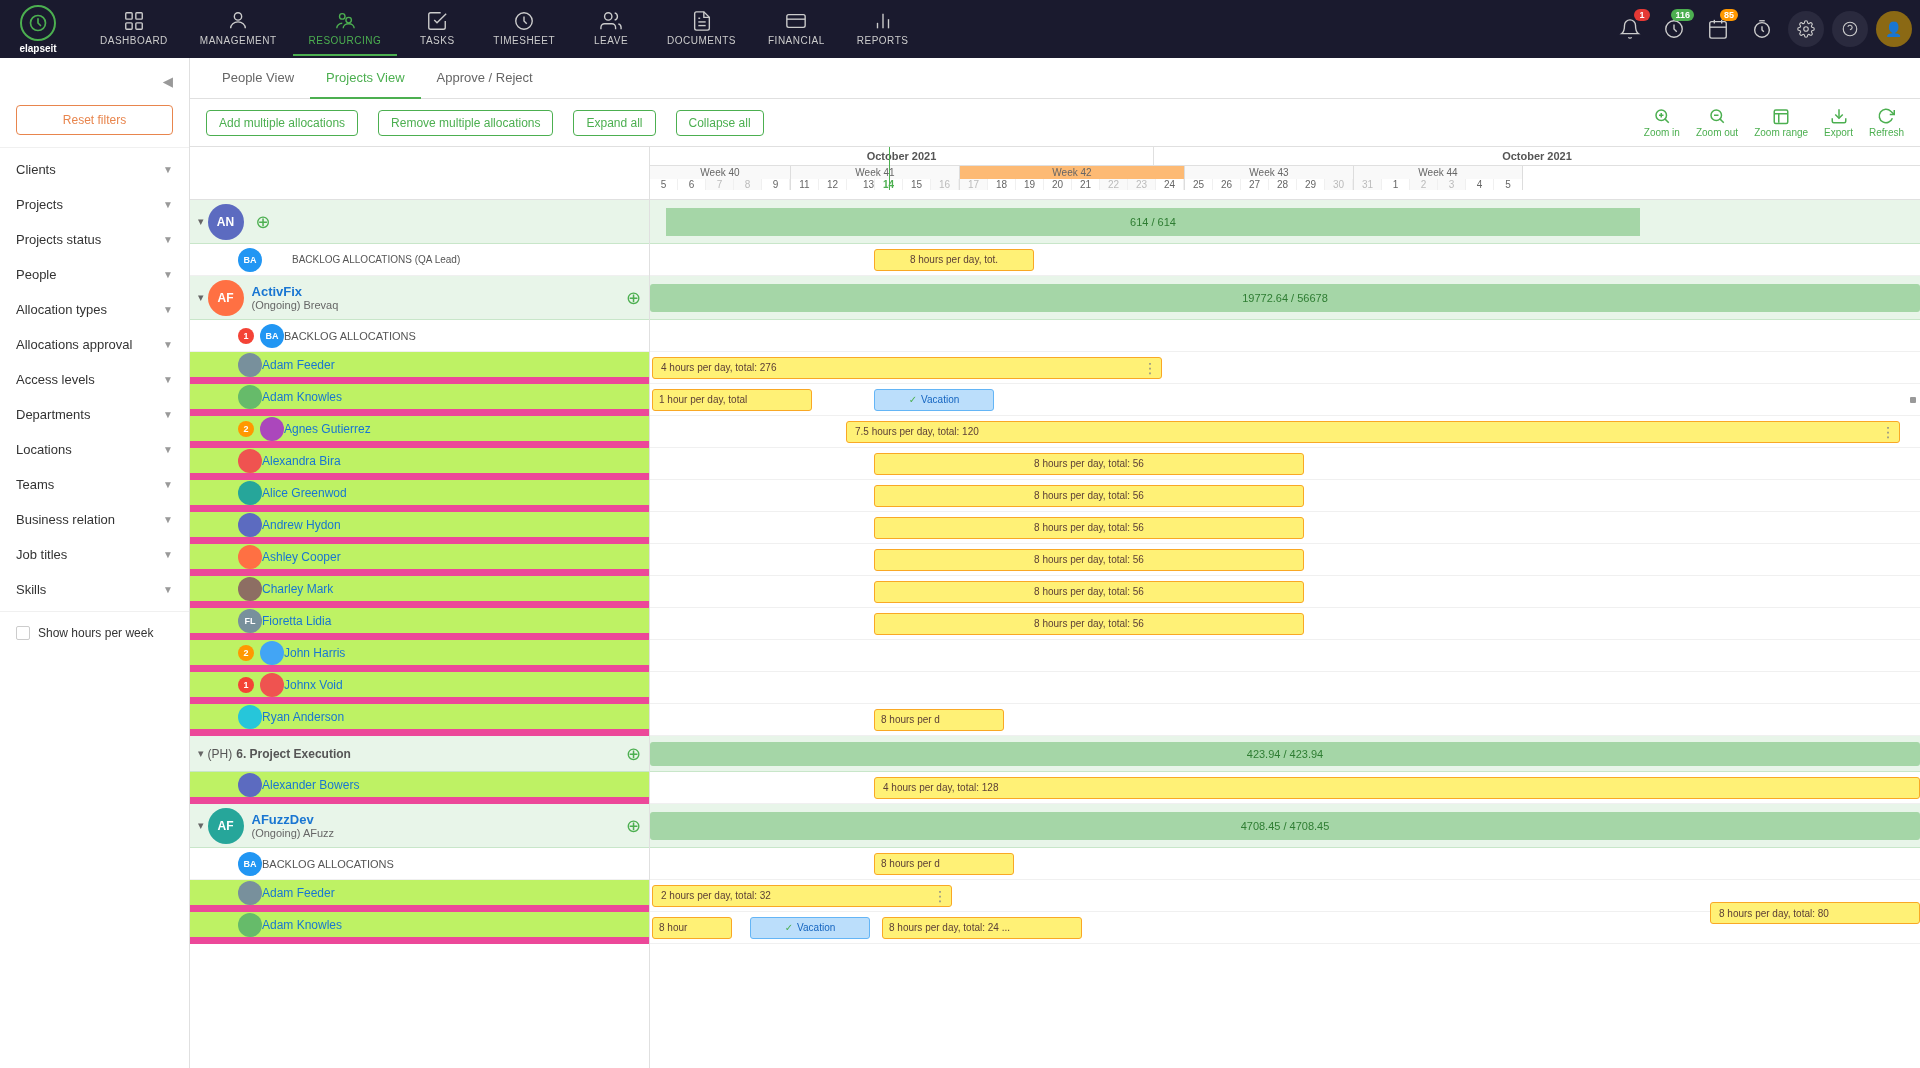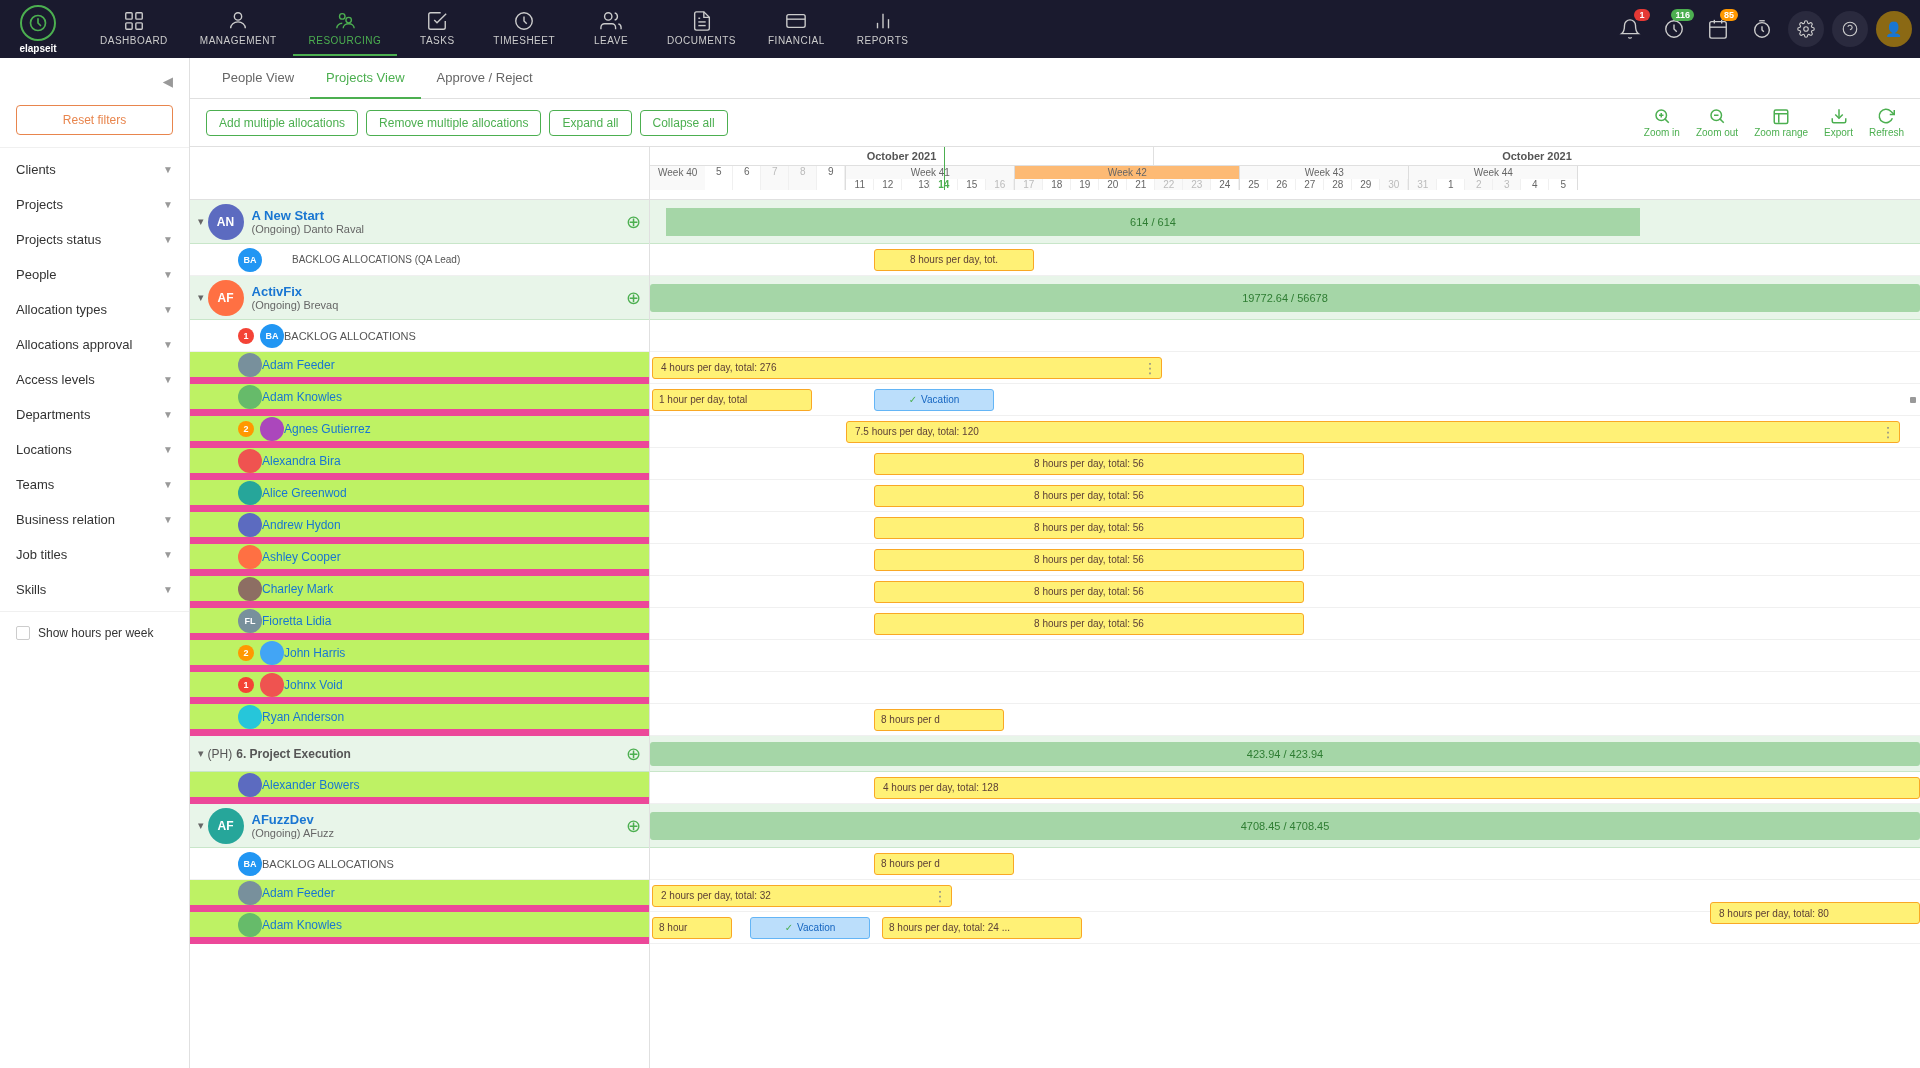--- a/index.html
+++ b/index.html
@@ -38,21 +38,21 @@
 
     
     .content { flex: 1; display: flex; flex-direction: column; overflow: hidden; background: white; }
 
     
     .tabs { display: flex; align-items: center; border-bottom: 1px solid #e0e0e0; padding: 0 16px; background: white; }
     .tab { padding: 12px 16px; cursor: pointer; font-size: 13px; color: #666; border-bottom: 2px solid transparent; margin-bottom: -1px; }
     .tab.active { color: #4CAF50; border-bottom: 2px solid #4CAF50; font-weight: 500; }
 
     
-    .toolbar { display: flex; align-items: center; padding: 8px 16px; background: white; border-bottom: 1px solid #e0e0e0; gap: 8px; justify-content: center; }
+    .toolbar { display: flex; align-items: center; padding: 8px 16px; background: white; border-bottom: 1px solid #e0e0e0; gap: 20px; justify-content: center; }
     .btn-outline { border: 1px solid #4CAF50; color: #4CAF50; background: white; padding: 5px 12px; border-radius: 4px; cursor: pointer; font-size: 12px; font-weight: 500; }
     .toolbar-right { margin-left: auto; display: flex; align-items: center; gap: 16px; }
     .toolbar-action { display: flex; flex-direction: column; align-items: center; color: #4CAF50; cursor: pointer; font-size: 10px; gap: 2px; }
     .toolbar-action svg { width: 18px; height: 18px; }
 
     
     .gantt-container { flex: 1; overflow: hidden; display: flex; flex-direction: column; }
 
     
     .project-row { display: flex; align-items: center; height: 44px; background: #e8f5e9; border-bottom: 1px solid #c8e6c9; padding: 0 8px; }
@@ -358,21 +358,21 @@
 
         <div style="flex:1; overflow:hidden;">
 
           <div style="display:flex; border-bottom:1px solid #e0e0e0;">
             <div style="width:504px; text-align:center; font-size:11px; color:#555; padding:3px 0; border-right:1px solid #e0e0e0; font-weight:600;">October 2021</div>
             <div style="flex:1; text-align:center; font-size:11px; color:#555; padding:3px 0; font-weight:600;">October 2021</div>
           </div>
 
           <div style="display:flex;">
 
-            <div style="display:flex; flex-direction:row; border-right:1px solid #ddd;">
+            <div style="display:flex; flex-direction:column; border-right:1px solid #ddd;">
               <div style="font-size:10px; color:#666; text-align:center; padding:1px 8px; background:#f9f9f9;">Week 40</div>
               <div style="display:flex;">
                 <div style="width:28px; text-align:center; font-size:10px; color:#666; border-right:1px solid #f0f0f0;">5</div>
                 <div style="width:28px; text-align:center; font-size:10px; color:#666; border-right:1px solid #f0f0f0;">6</div>
                 <div style="width:28px; text-align:center; font-size:10px; color:#bbb; border-right:1px solid #f0f0f0; background:#f9f9f9;">7</div>
                 <div style="width:28px; text-align:center; font-size:10px; color:#bbb; border-right:1px solid #f0f0f0; background:#f9f9f9;">8</div>
                 <div style="width:28px; text-align:center; font-size:10px; color:#666; border-right:1px solid #f0f0f0;">9</div>
               </div>
             </div>
 
@@ -429,24 +429,20 @@
         </div>
       </div>
 
       <div style="flex:1; overflow-y:auto; display:flex;">
 
         <div style="width:460px; min-width:460px; border-right:1px solid #e0e0e0; overflow:hidden;">
 
           <div class="project-row">
             <span class="collapse-arrow">▾</span>
             <div class="project-avatar" style="background:#5C6BC0; color:white; font-size:12px;">AN</div>
-            <div class="project-info">
-              <span class="project-name">A New Start</span>
-              <span class="project-sub">(Ongoing) Danto Raval</span>
-            </div>
             <span class="add-btn">⊕</span>
           </div>
 
           <div class="backlog-row" style="padding-left:48px;">
             <div class="avatar-sm blue">BA</div>
             <span style="font-size:10px; color:#555;padding-left:30px;">BACKLOG ALLOCATIONS (QA Lead)</span>
           </div>
 
           <div class="project-row">
             <span class="collapse-arrow">▾</span>

